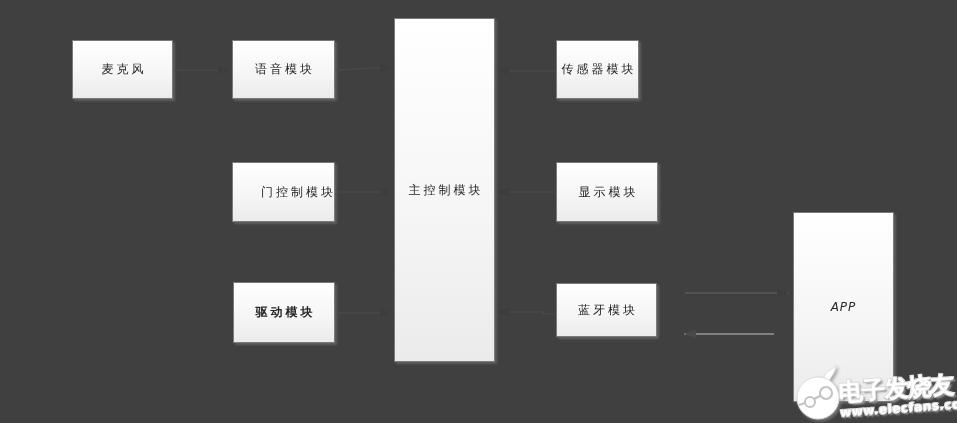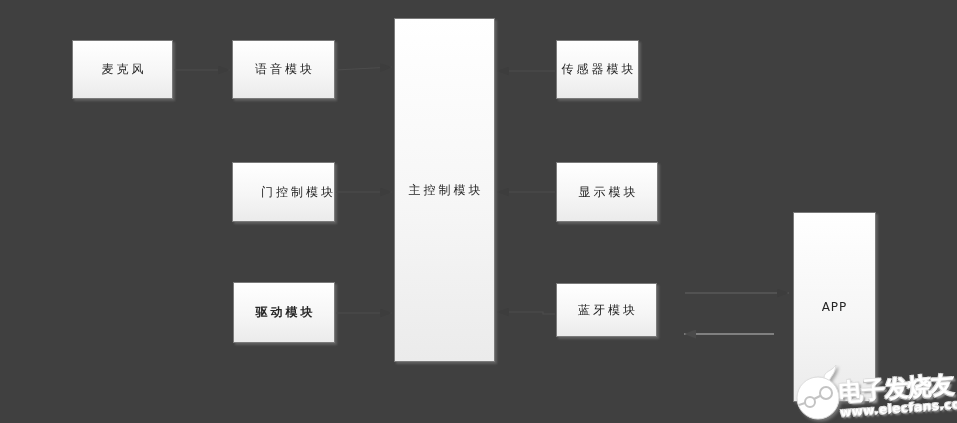--- a/index.html
+++ b/index.html
@@ -43,21 +43,21 @@
     white-space: nowrap;
   }
   .node-microphone  { left: 72px;  top: 40px;  width: 101px; height: 59px; }
   .node-voice       { left: 232px; top: 40px;  width: 103px; height: 59px; }
   .node-sensor      { left: 556px; top: 40px;  width: 83px; height: 59px; }
   .node-door        { left: 232px; top: 162px; width: 103px; height: 60px; padding-left: 27px; }
   .node-display     { left: 556px; top: 162px; width: 102px; height: 60px; }
   .node-drive       { left: 233px; top: 282px; width: 102px; height: 61px; font-weight: bold; }
   .node-bluetooth   { left: 556px; top: 283px; width: 101px; height: 54px; }
   .node-main        { left: 394px; top: 18px;  width: 101px; height: 344px; text-align: center; }
-  .node-app         { left: 793px; top: 212px; width: 83px; height: 190px; }
+  .node-app         { left: 793px; top: 212px; width: 101px; height: 190px; font-style: italic; }
   .node-app .node-label { letter-spacing: 1px; text-indent: 0; }
 
   .watermark {
     position: absolute;
     right: 0;
     bottom: 0;
     width: 168px;
     height: 64px;
     z-index: 5;
   }

